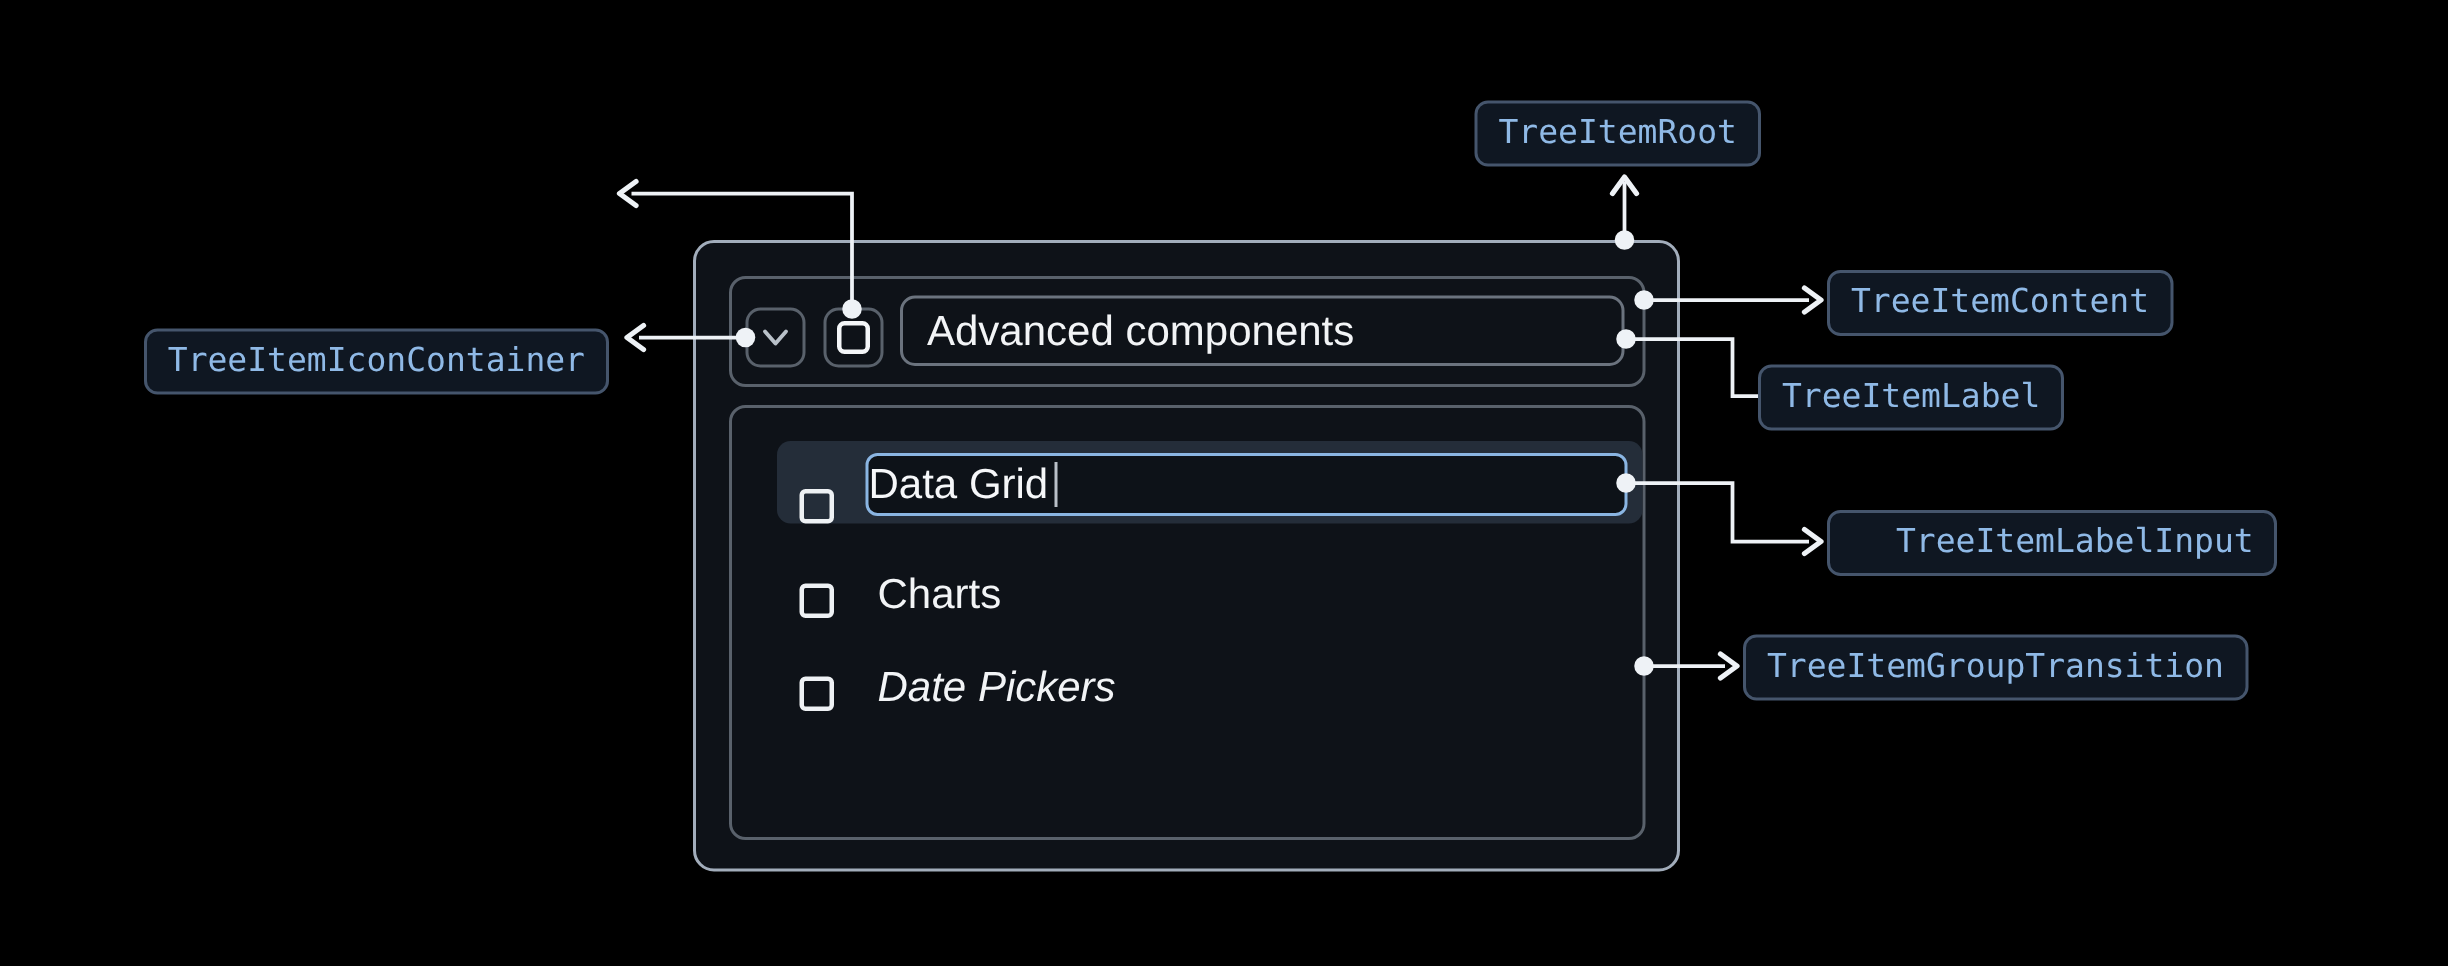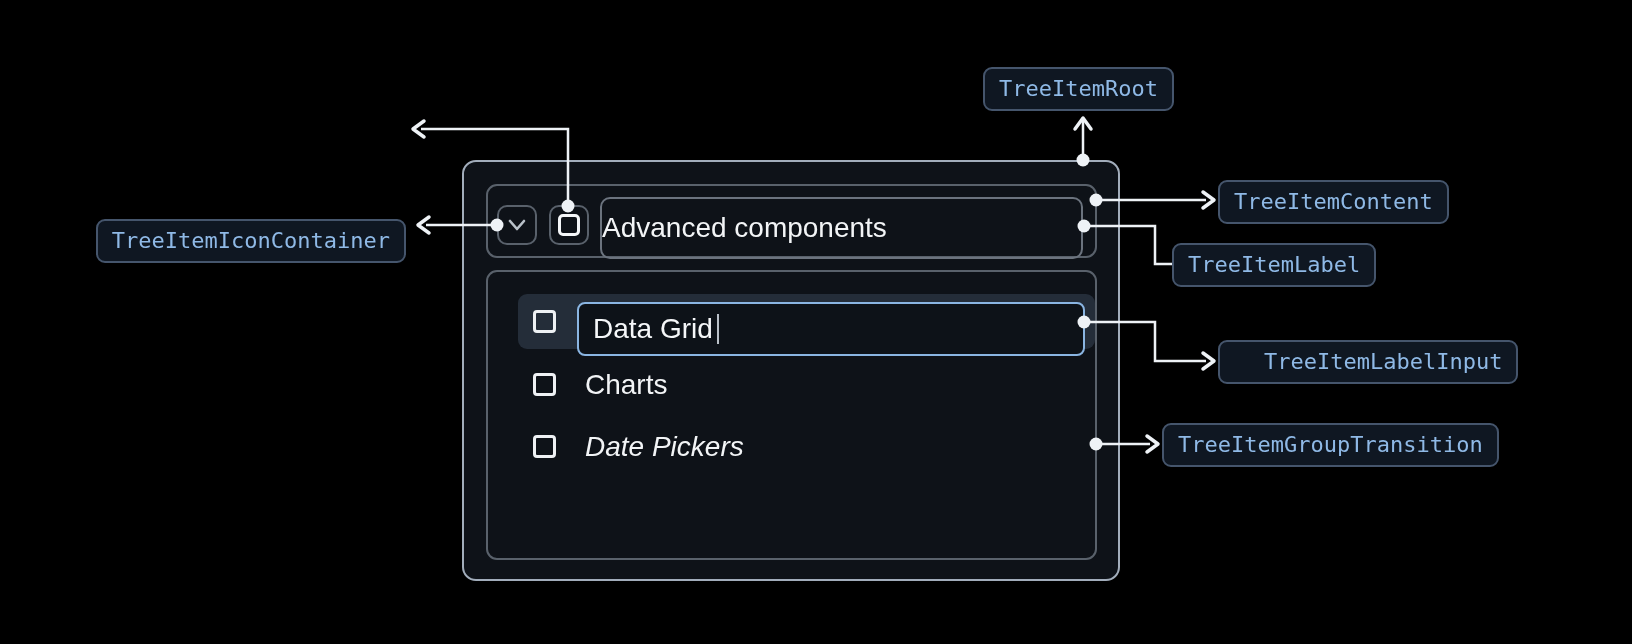--- a/index.html
+++ b/index.html
@@ -30,55 +30,55 @@
     left:497px;top:205px;width:40px;height:40px;
     border:2px solid #59616b;border-radius:10px;z-index:3;
     display:flex;align-items:center;justify-content:center;cursor:pointer;
   }
   #checkbox-container{
     left:549px;top:205px;width:40px;height:40px;
     border:2px solid #59616b;border-radius:10px;z-index:3;
     display:flex;align-items:center;justify-content:center;cursor:pointer;
   }
   #label-box{
-    left:600px;top:197px;width:483px;height:62px;
+    left:600px;top:197px;width:483px;height:47px;
     border:2px solid #6b737e;border-radius:10px;z-index:3;
-    display:flex;align-items:center;
+    display:flex;align-items:center;padding-left:16px;
     color:#f2f4f6;font-size:28px;
   }
   #group-box{
     left:486px;top:270px;width:611px;height:290px;
     border:2px solid #59616b;border-radius:11px;z-index:2;
   }
   
   .tree-row{
     position:absolute;left:518px;width:577px;height:55px;
-    display:flex;align-items:center;z-index:3;cursor:pointer;
+    display:flex;align-items:flex-end;z-index:3;cursor:pointer;
   }
   #row-datagrid{top:294px;background:#242d39;border-radius:9px;}
   #row-charts{top:357px;}
   #row-datepickers{top:419px;font-style:italic;}
   #row-treeview{top:482px;}
   .row-checkbox{
     display:inline-block;width:23px;height:23px;margin-left:15px;
     border:3px solid #eef1f4;border-radius:4px;box-sizing:border-box;
     flex:0 0 auto;cursor:pointer;
   }
   .row-label{
     margin-left:29px;color:#f2f4f6;font-size:28px;white-space:nowrap;
   }
   .header-checkbox-glyph{
     display:inline-block;width:22px;height:22px;
     border:3px solid #f4f6f8;border-radius:5px;box-sizing:border-box;
   }
   #label-input{
-    position:absolute;left:577px;top:302px;width:508px;height:54px;
+    position:absolute;left:577px;top:302px;width:508px;height:42px;
     box-sizing:border-box;background:#0d1218;
     border:2px solid #8ab5e2;border-radius:8px;z-index:4;
-    display:flex;align-items:center;padding-left:14px;
+    display:flex;align-items:center;padding-left:0;
     color:#f5f7f9;font-size:28px;cursor:text;
   }
   .caret{
     display:inline-block;width:2px;height:30px;background:#b9c0c8;
     margin-left:4px;
   }
   
   #connectors{position:absolute;left:0;top:0;z-index:5;pointer-events:none;}
 </style>
 </head>

